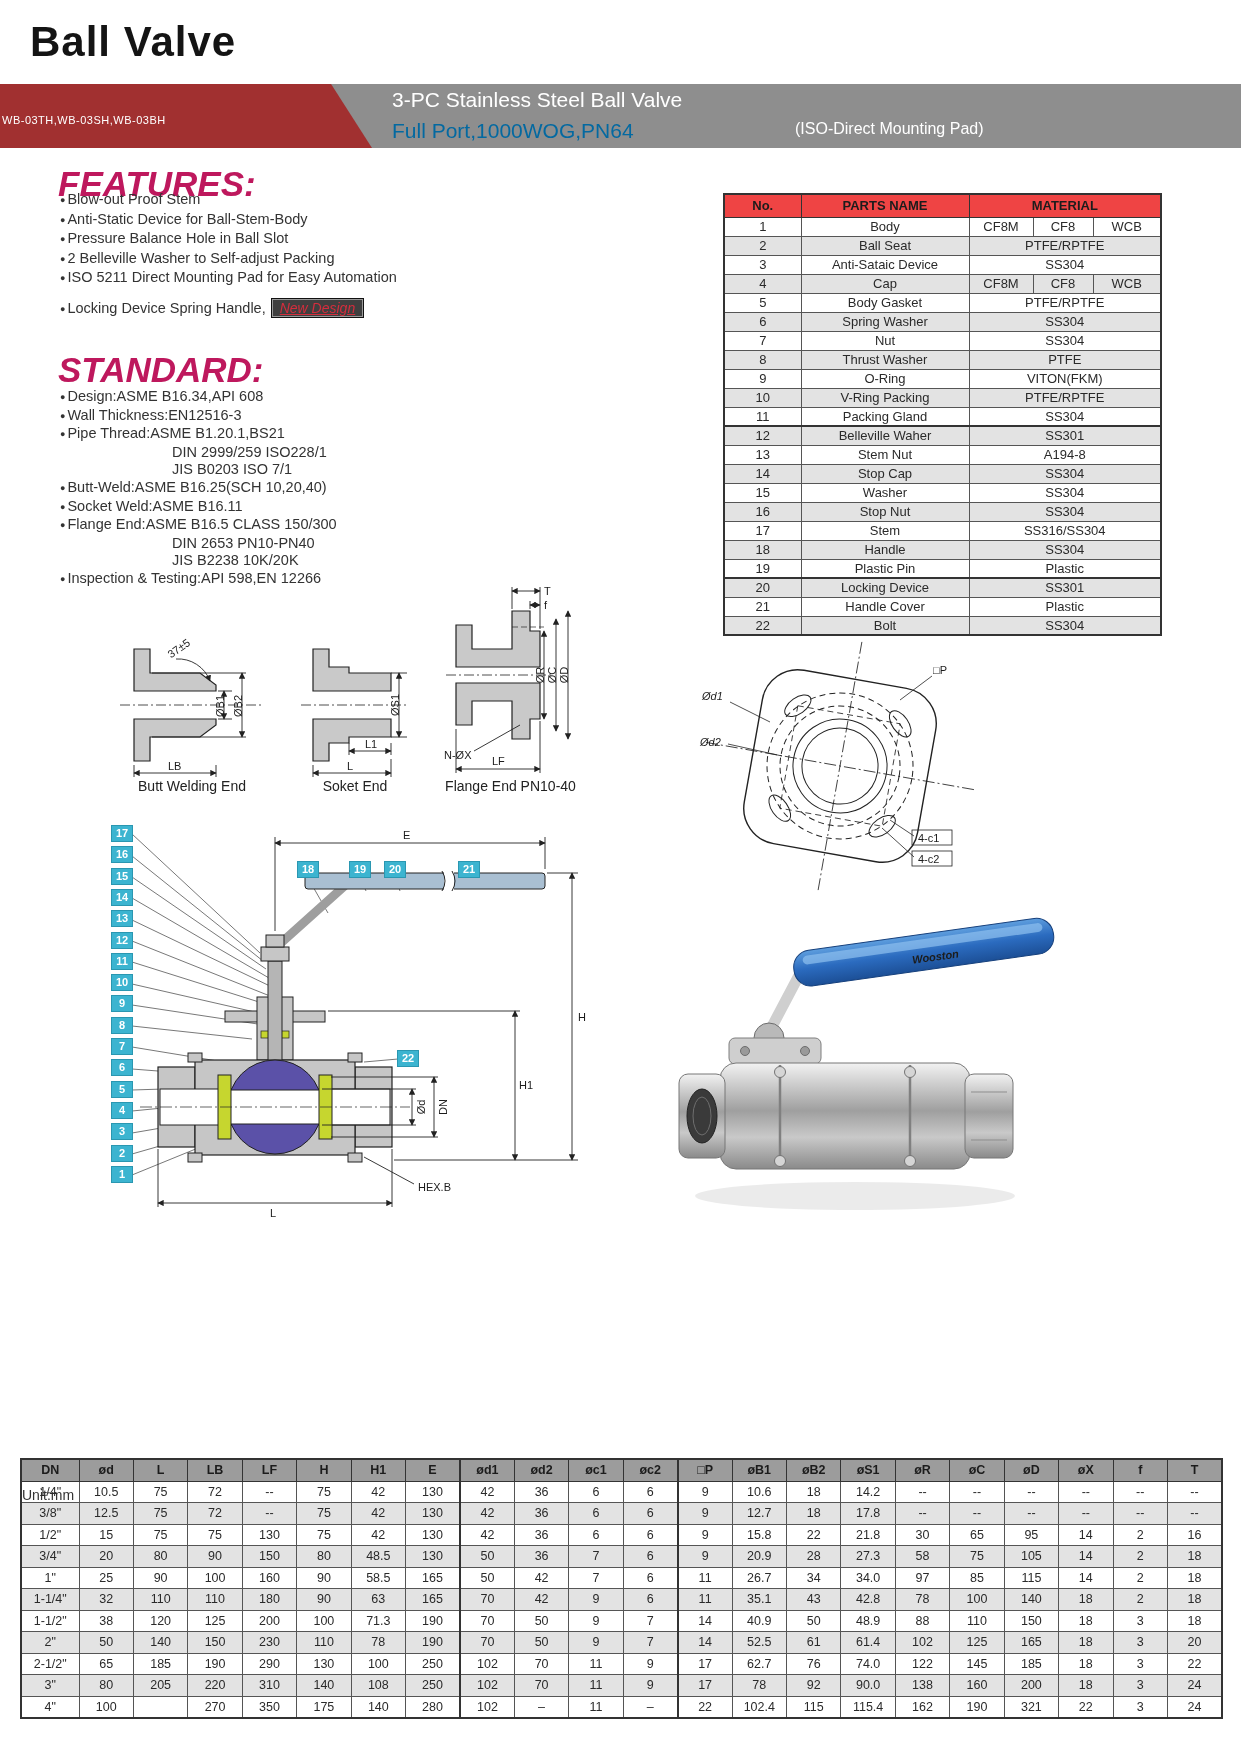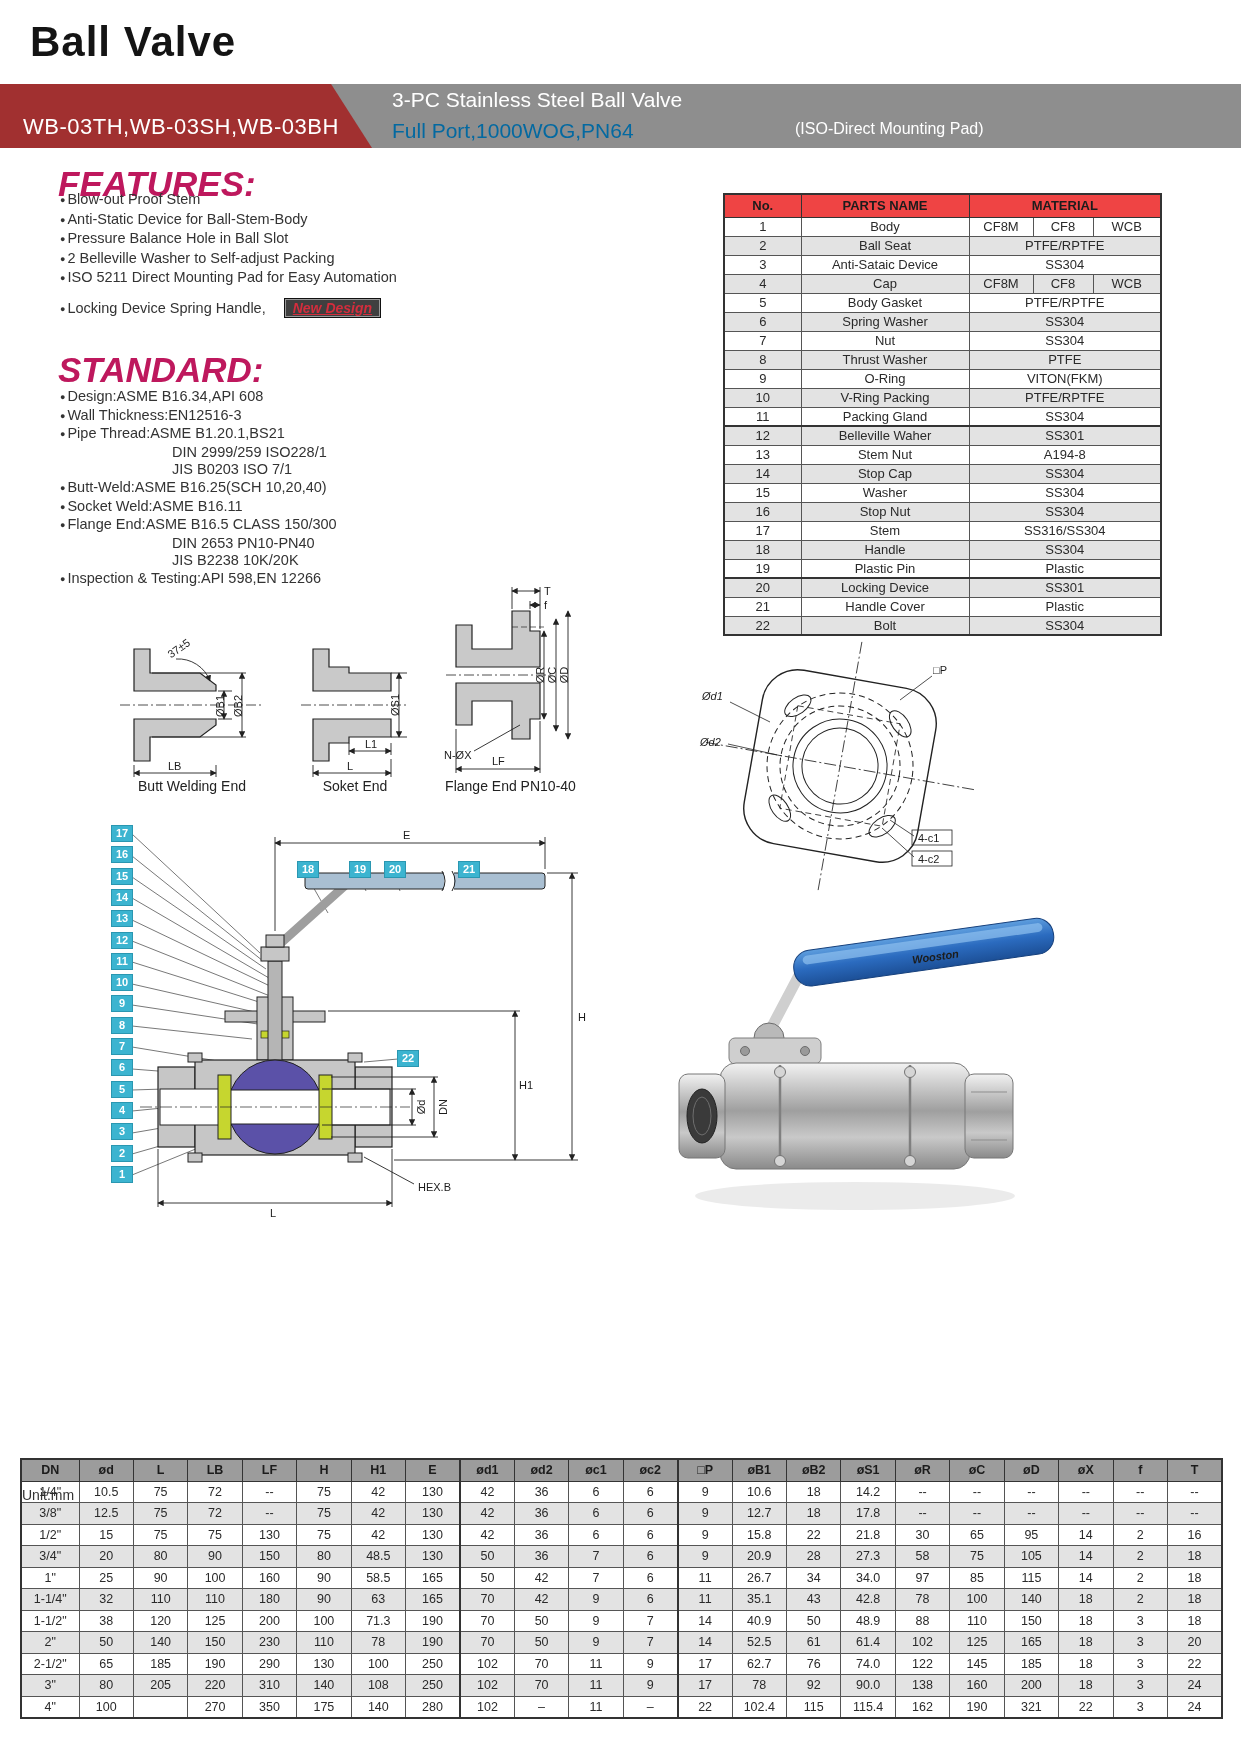--- a/index.html
+++ b/index.html
@@ -2,30 +2,30 @@
 <html><head>
 <meta charset="utf-8">
 <style>
 *{margin:0;padding:0;box-sizing:border-box}
 body{background:#fff;font-family:"Liberation Sans",sans-serif;color:#222}
 #page{position:relative;width:1241px;height:1755px;background:#fff;overflow:hidden}
 .abs{position:absolute}
 #title{left:30px;top:18px;font-size:42px;font-weight:bold;color:#141414;letter-spacing:1px}
 #banner-gray{left:300px;top:84px;width:941px;height:64px;background:#8e8e8e}
 #banner-red{left:0;top:84px;width:372px;height:64px;background:#a13030;clip-path:polygon(0 0,89% 0,100% 100%,0 100%)}
-#banner-models{left:23px;top:114px;color:#fff;font-size:22px;letter-spacing:.5px}
+#banner-models{left:2px;top:114px;color:#fff;font-size:11px;letter-spacing:.5px}
 #banner-l1{left:392px;top:88px;color:#fff;font-size:21px}
 #banner-l2{left:392px;top:119px;color:#0369a1;font-size:21px}
 #banner-note{left:795px;top:120px;color:#fff;font-size:16px}
 .sect-head{font-size:35px;font-weight:bold;font-style:italic;color:#be185d}
 #features-head{left:58px;top:164px}
 #features-list{left:60px;top:190px;font-size:14.5px;color:#333;line-height:18.5px}
 .feat::before,.b::before{content:"●";font-size:9px;vertical-align:1px;margin-right:2px}
 #feat-extra{margin-top:10px}
-#badge{display:inline-block;margin-left:18px;background:#3f3f3f;color:#d42d3d;border:1px solid #111;box-shadow:inset 0 0 0 1px #9a9a9a;padding:0 8px;font-weight:bold;font-style:italic;font-size:14px;text-decoration:underline}
+#badge{display:inline-block;margin-left:5px;background:#3f3f3f;color:#d42d3d;border:1px solid #111;box-shadow:inset 0 0 0 1px #9a9a9a;padding:0 8px;font-weight:normal;font-style:italic;font-size:14px;text-decoration:underline}
 #standard-head{left:58px;top:350px}
 #standard-list{left:60px;top:388px;font-size:14.5px;color:#333;line-height:17.6px}
 .ind{padding-left:112px}
 table{border-collapse:collapse;table-layout:fixed;text-align:center;color:#2a2a2a}
 #parts{left:723px;top:193px;width:437px;font-size:13px;border:2px solid #333}
 #parts th{background:#ef4444;border:1px solid #333;height:23px;font-size:13px;color:#1c1c1c}
 #parts td{border:1px solid #555;height:19px;overflow:hidden;white-space:nowrap}
 #parts tr.alt td{background:#e3e3e3}
 #parts tr.thick-top td{border-top:2px solid #333}
 #dims{left:20px;top:1458px;width:1203px;font-size:12.5px;border:2px solid #333}

